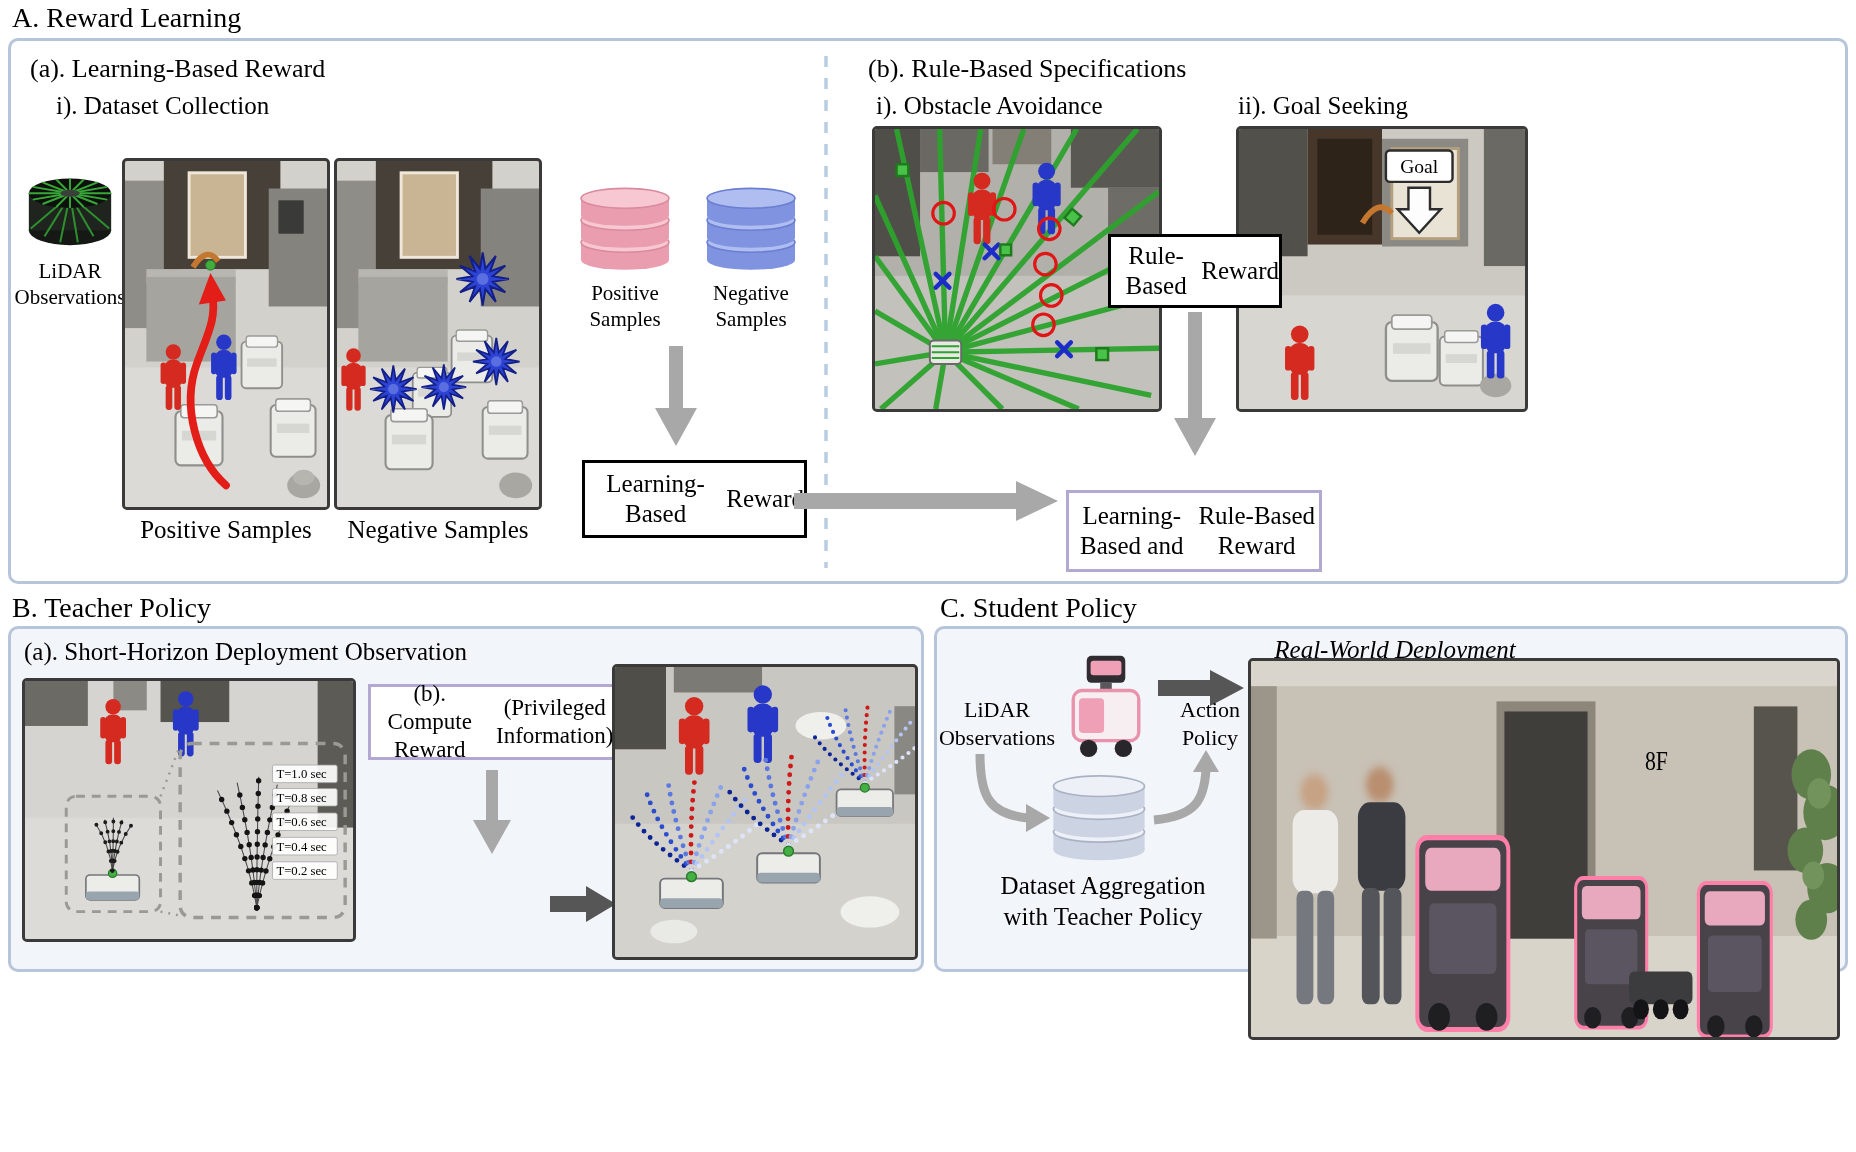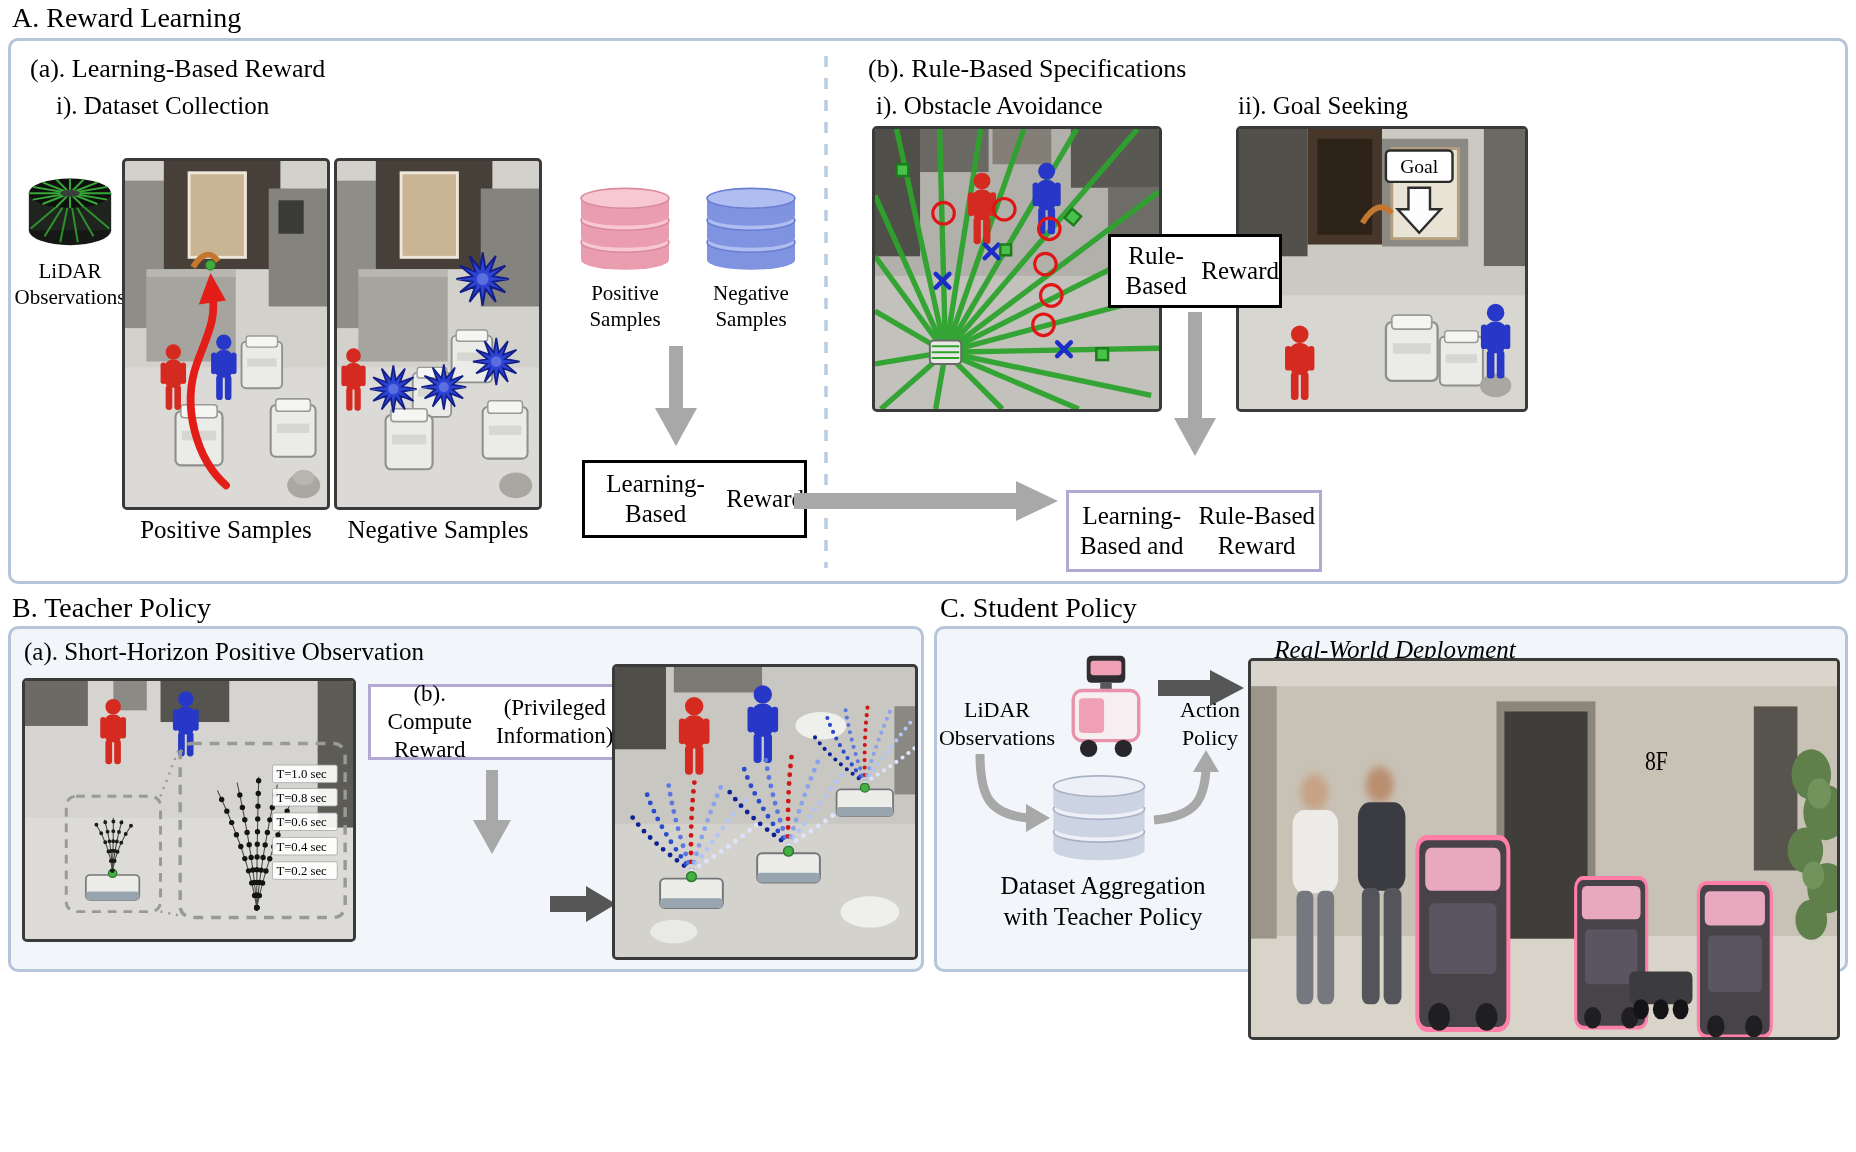--- a/index.html
+++ b/index.html
@@ -324,21 +324,21 @@
   </svg>
 
   <div class="rbox purple" style="left:1066px;top:458px;width:256px;height:82px;margin-top:32px;">
     <span>Learning-Based and</span>
     <span>Rule-Based Reward</span>
   </div>
 
   <div class="abs heading" style="left:12px;top:592px;">B. Teacher Policy</div>
   <div class="panel tint" style="left:8px;top:626px;width:916px;height:346px;"></div>
 
-  <div class="abs lbl" style="left:24px;top:638px;">(a). Short-Horizon Positive Observation</div>
+  <div class="abs lbl" style="left:24px;top:638px;">(a). Short-Horizon Deployment Observation</div>
 
   <div class="scene" style="left:22px;top:678px;width:334px;height:264px;">
     <svg viewBox="0 0 334 264" preserveAspectRatio="none">
       <rect width="334" height="264" fill="#d5d4d0"></rect>
       <rect y="140" width="334" height="124" fill="#dcdbd7"></rect>
       <rect x="0" y="0" width="64" height="46" fill="#6b6a65"></rect>
       <rect x="90" y="0" width="34" height="30" fill="#8c8a84"></rect>
       <rect x="138" y="0" width="70" height="42" fill="#56544f"></rect>
       <rect x="298" y="0" width="36" height="150" fill="#5d5b56"></rect>
       <use href="#person" transform="translate(74,18) scale(1.05)" fill="#d42a20"></use>

